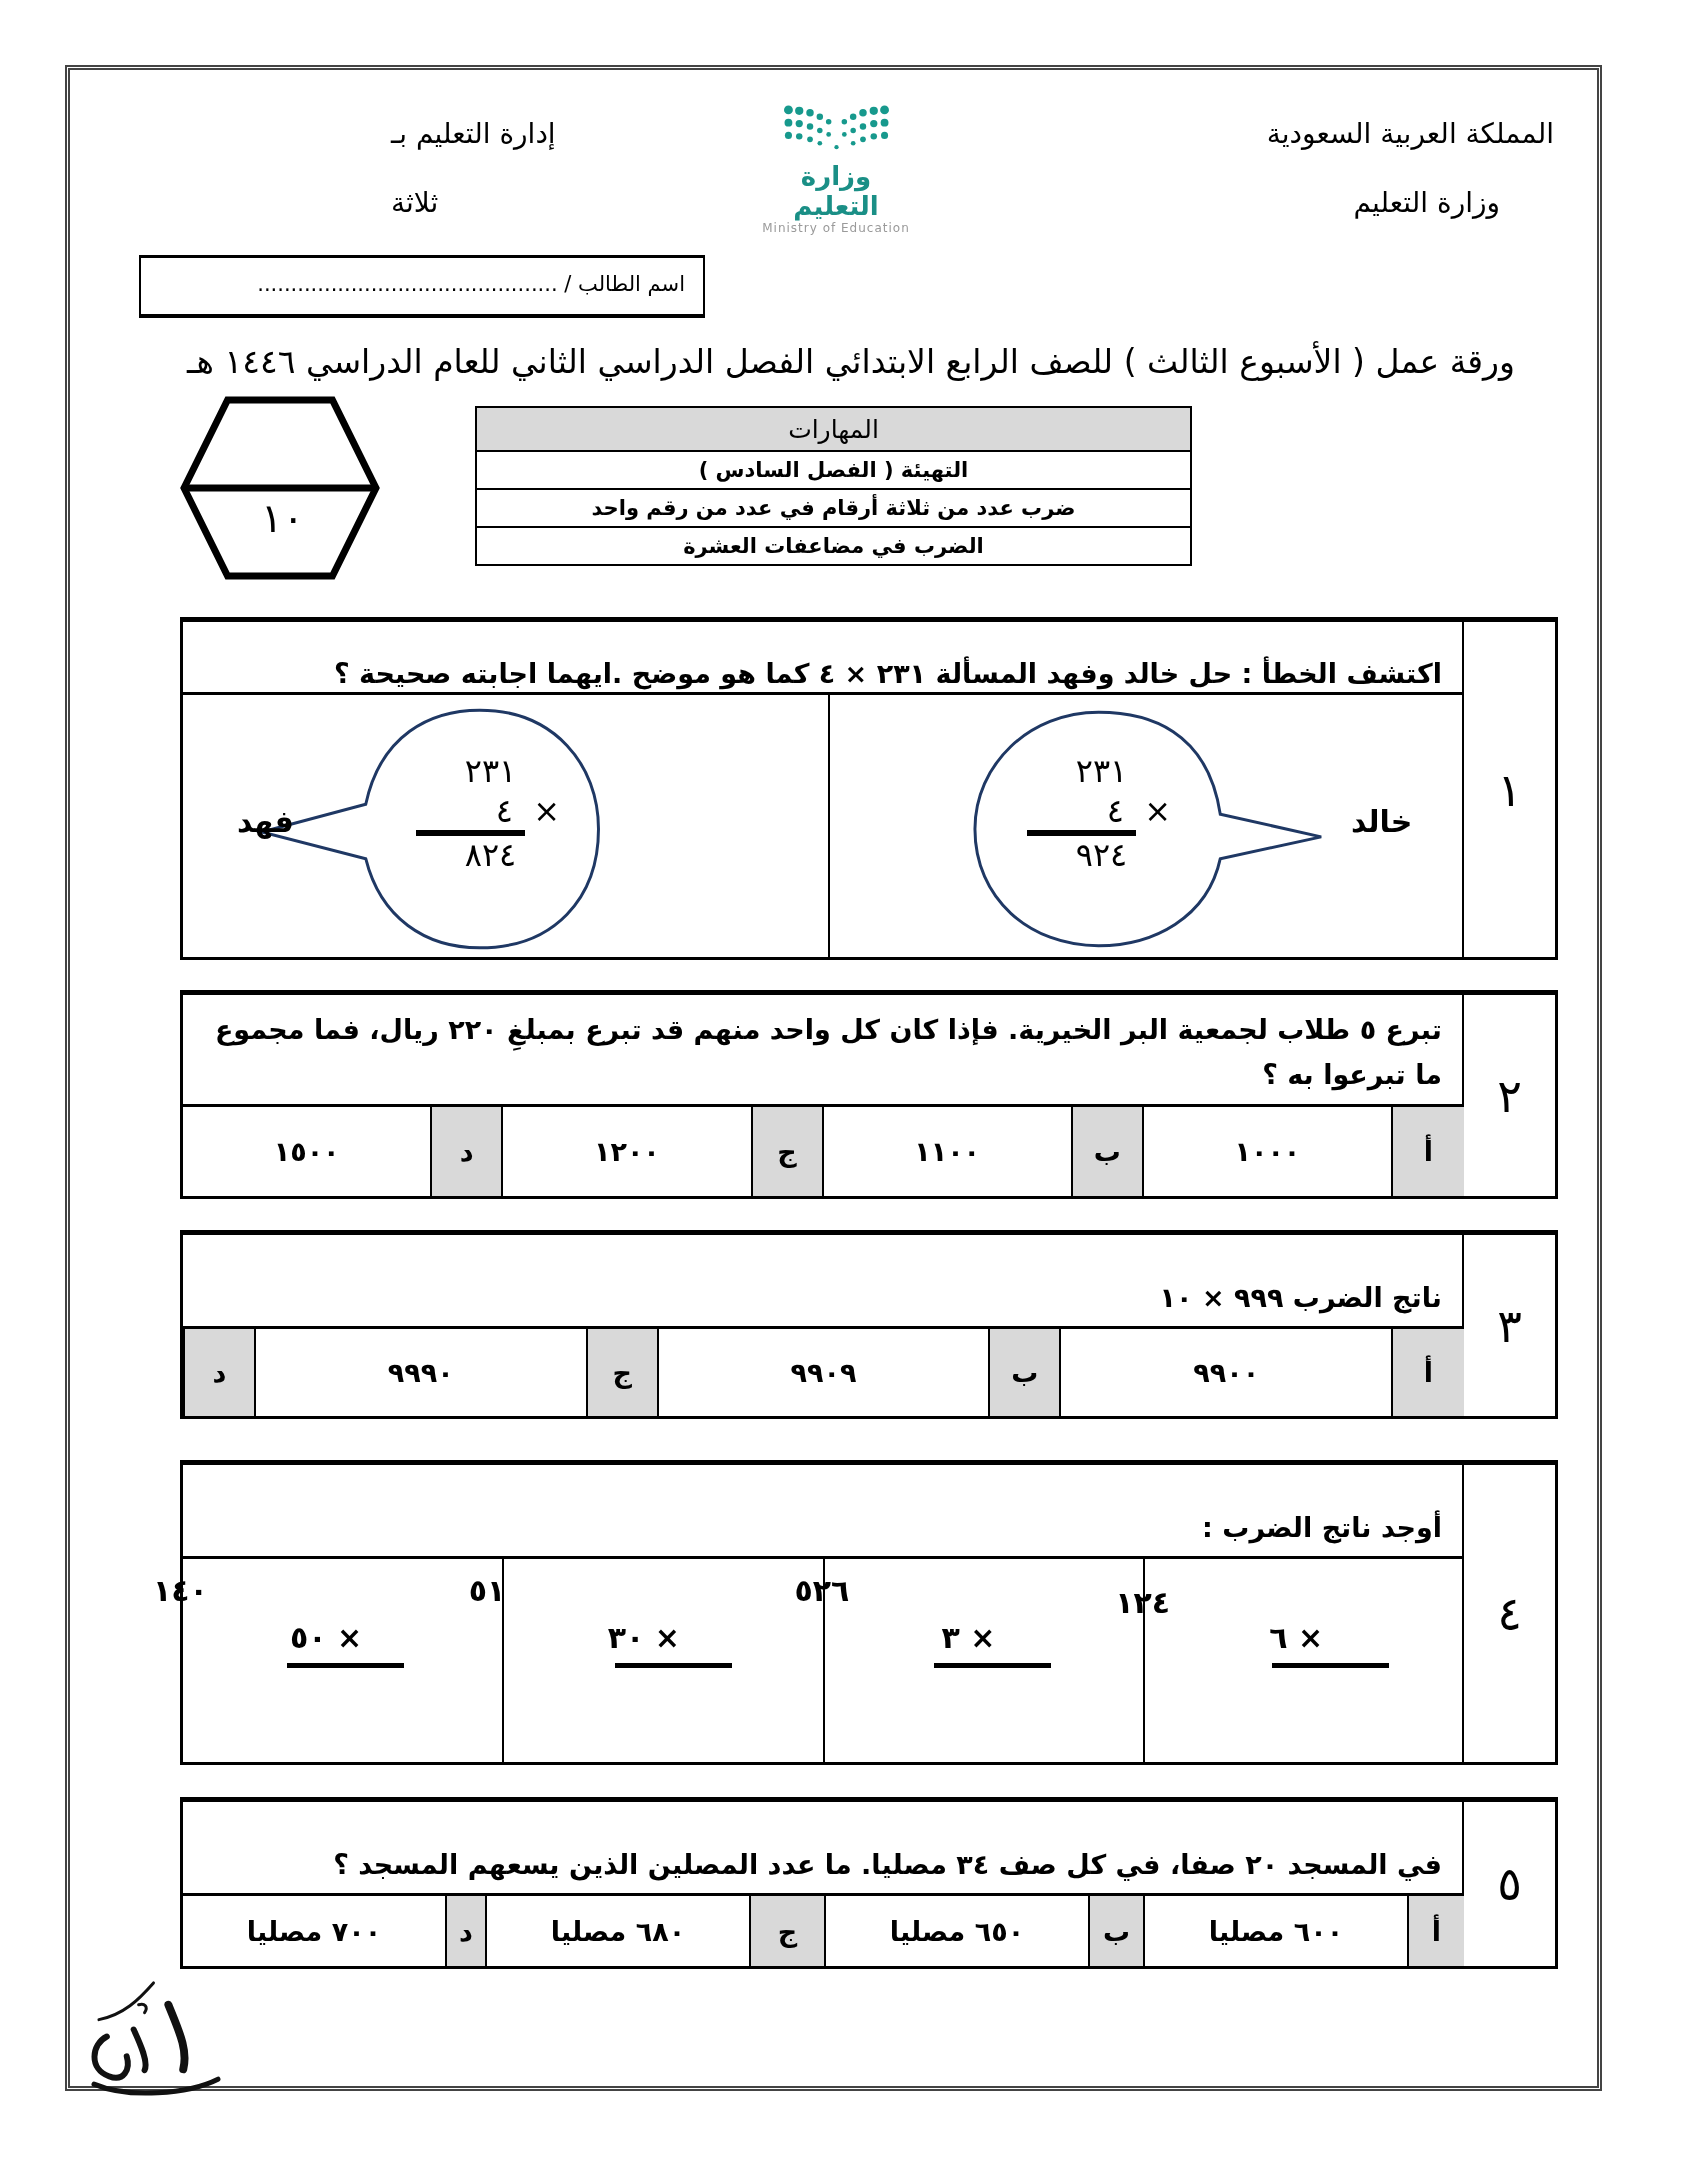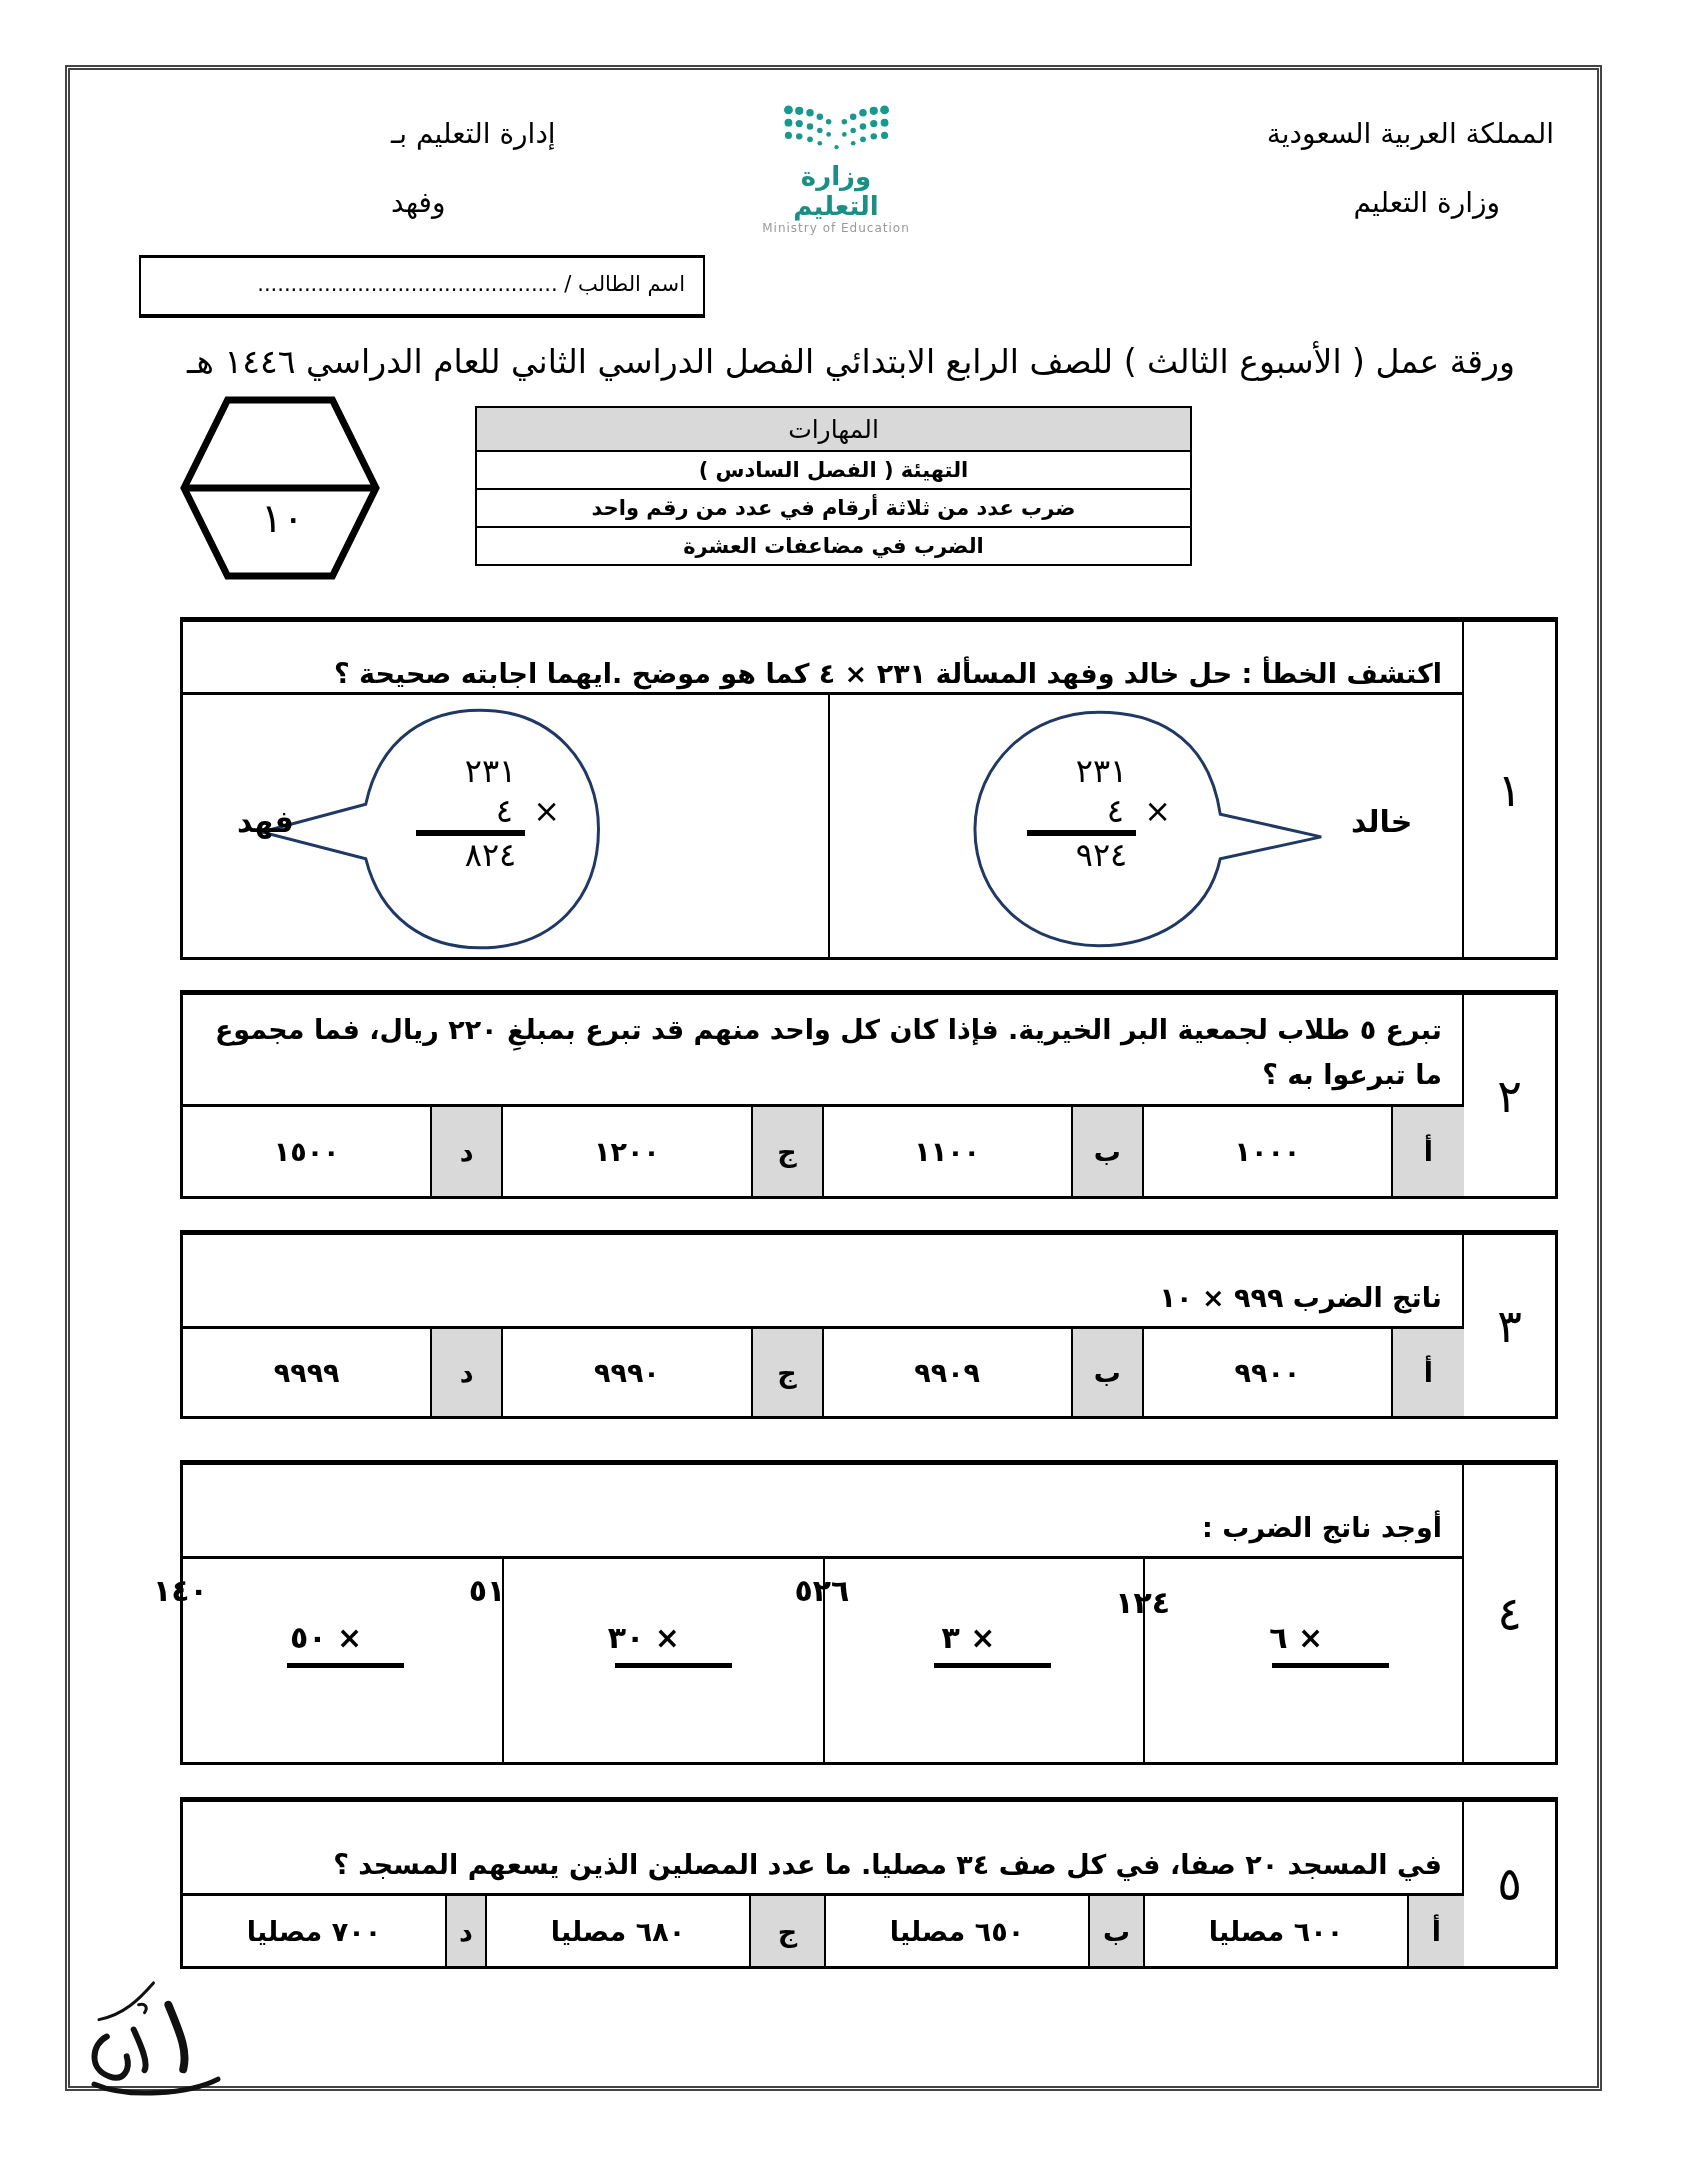--- a/index.html
+++ b/index.html
@@ -45,21 +45,21 @@
   .signature { left: 79px; top: 1975px; width: 149px; height: 124px; }
 </style>
 </head>
 <body>
 
 <div class="abs page-border"></div>
 
 <div class="abs hdr" style="right:129px; top:117px;">المملكة العربية السعودية</div>
 <div class="abs hdr" style="right:183px; top:186px;">وزارة التعليم</div>
 <div class="abs hdr" style="left:391px; top:117px;">إدارة التعليم بـ</div>
-<div class="abs hdr" style="left:391px; top:186px;">وفهد</div>
+<div class="abs hdr" style="left:391px; top:186px;">ثلاثة</div>
 
 <div class="abs logo">
   <svg width="109" height="51" viewBox="0 0 110 52">
     <g fill="#17998d">
       <circle cx="6" cy="6" r="4.5"></circle>
         <circle cx="17" cy="7" r="4.2"></circle>
         <circle cx="28" cy="9" r="3.8"></circle>
         <circle cx="38" cy="13" r="3.3"></circle>
         <circle cx="47" cy="18" r="2.8"></circle>
       <circle cx="104" cy="6" r="4.5"></circle>
@@ -182,21 +182,20 @@
   <div class="qbody">
     <div class="qtext" style="height:94px; line-height:94px;">ناتج الضرب  ٩٩٩ × ١٠</div>
     <div class="opts" style="top:94px;">
       <div class="opt-letter first">أ</div>
       <div class="opt-val">٩٩٠٠</div>
       <div class="opt-letter">ب</div>
       <div class="opt-val">٩٩٠٩</div>
       <div class="opt-letter">ج</div>
       <div class="opt-val">٩٩٩٠</div>
       <div class="opt-letter">د</div>
-      <div class="opt-val">٩٩٩٩</div>
     </div>
   </div>
 </div>
 
 <div class="qbox" style="top:1460px; height:305px;">
   <div class="qnum">٤</div>
   <div class="qbody">
     <div class="qtext" style="height:94px; line-height:94px;">أوجد ناتج الضرب :</div>
     <div class="opts" style="top:94px;">
       <div class="q4-cell">

